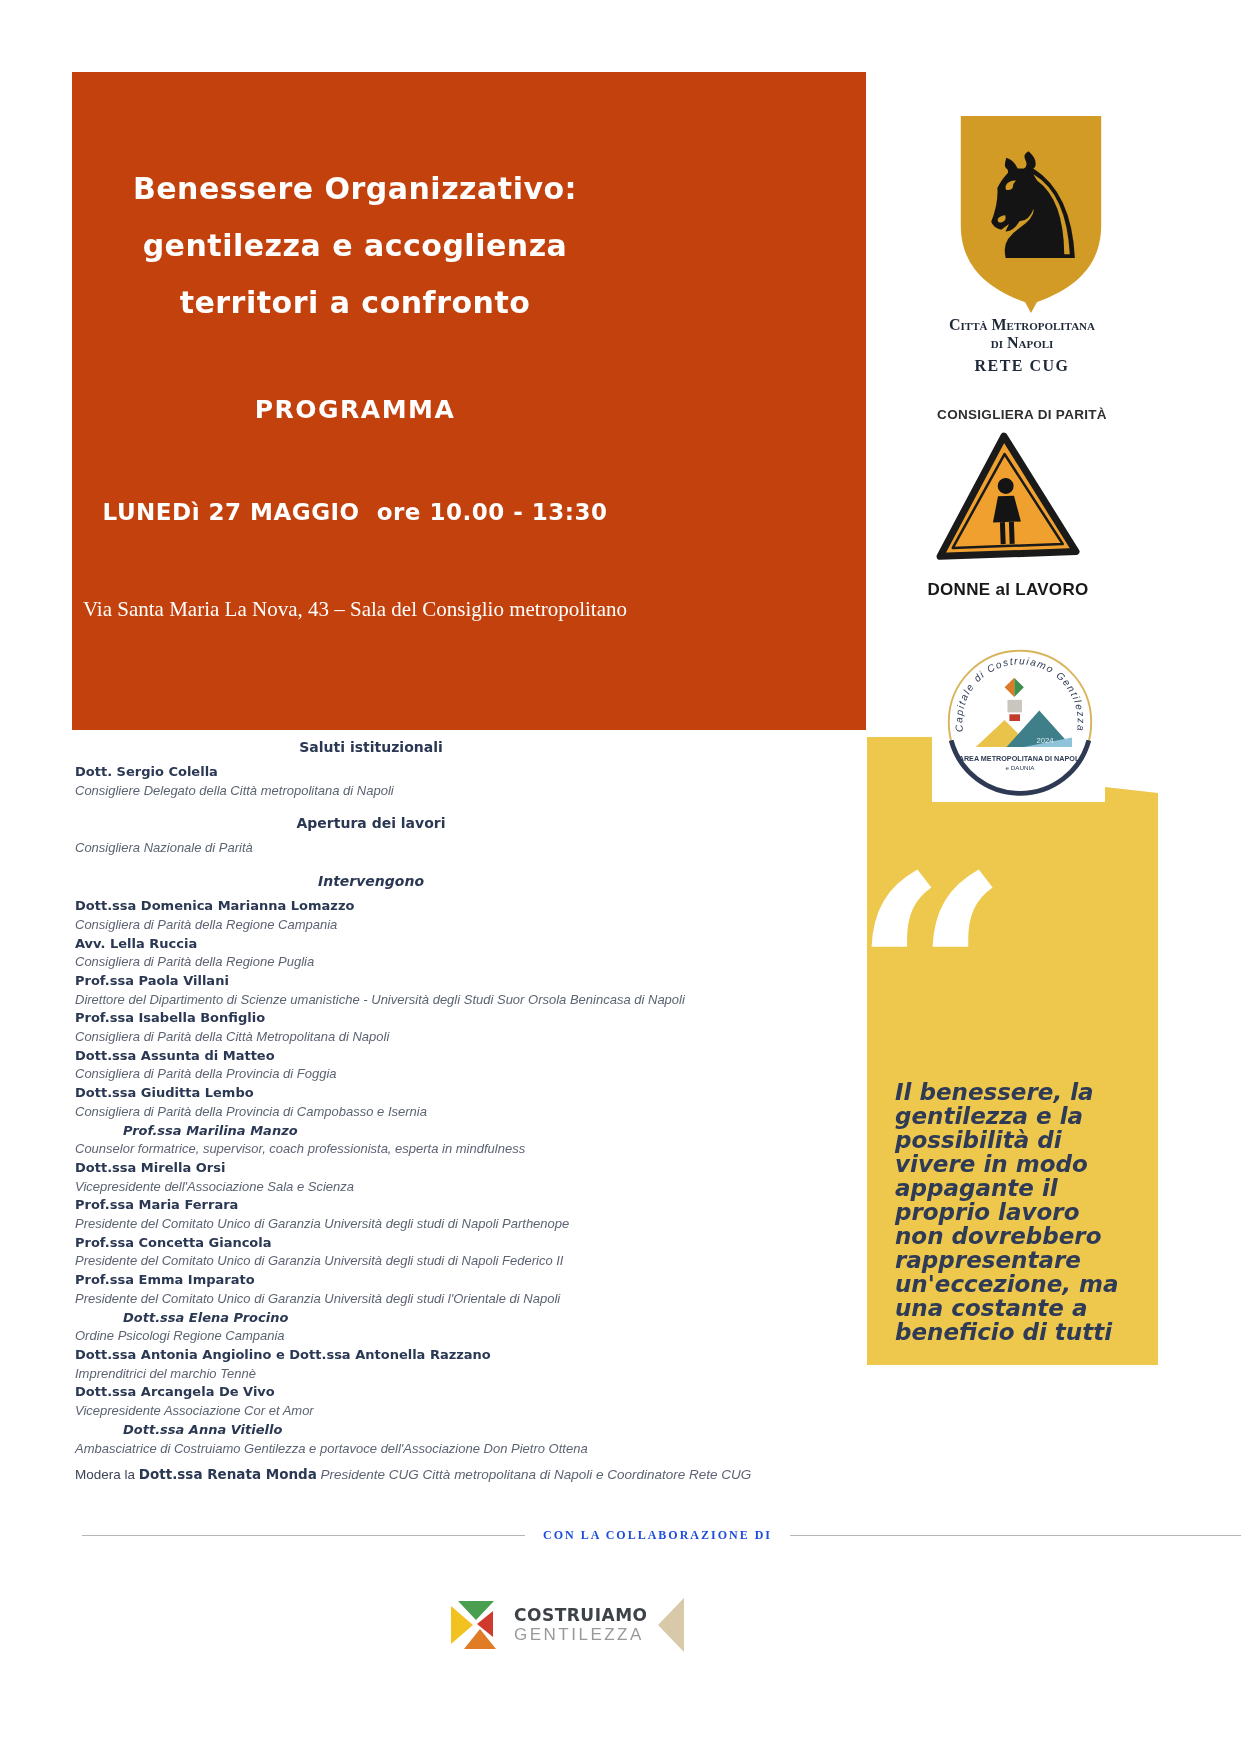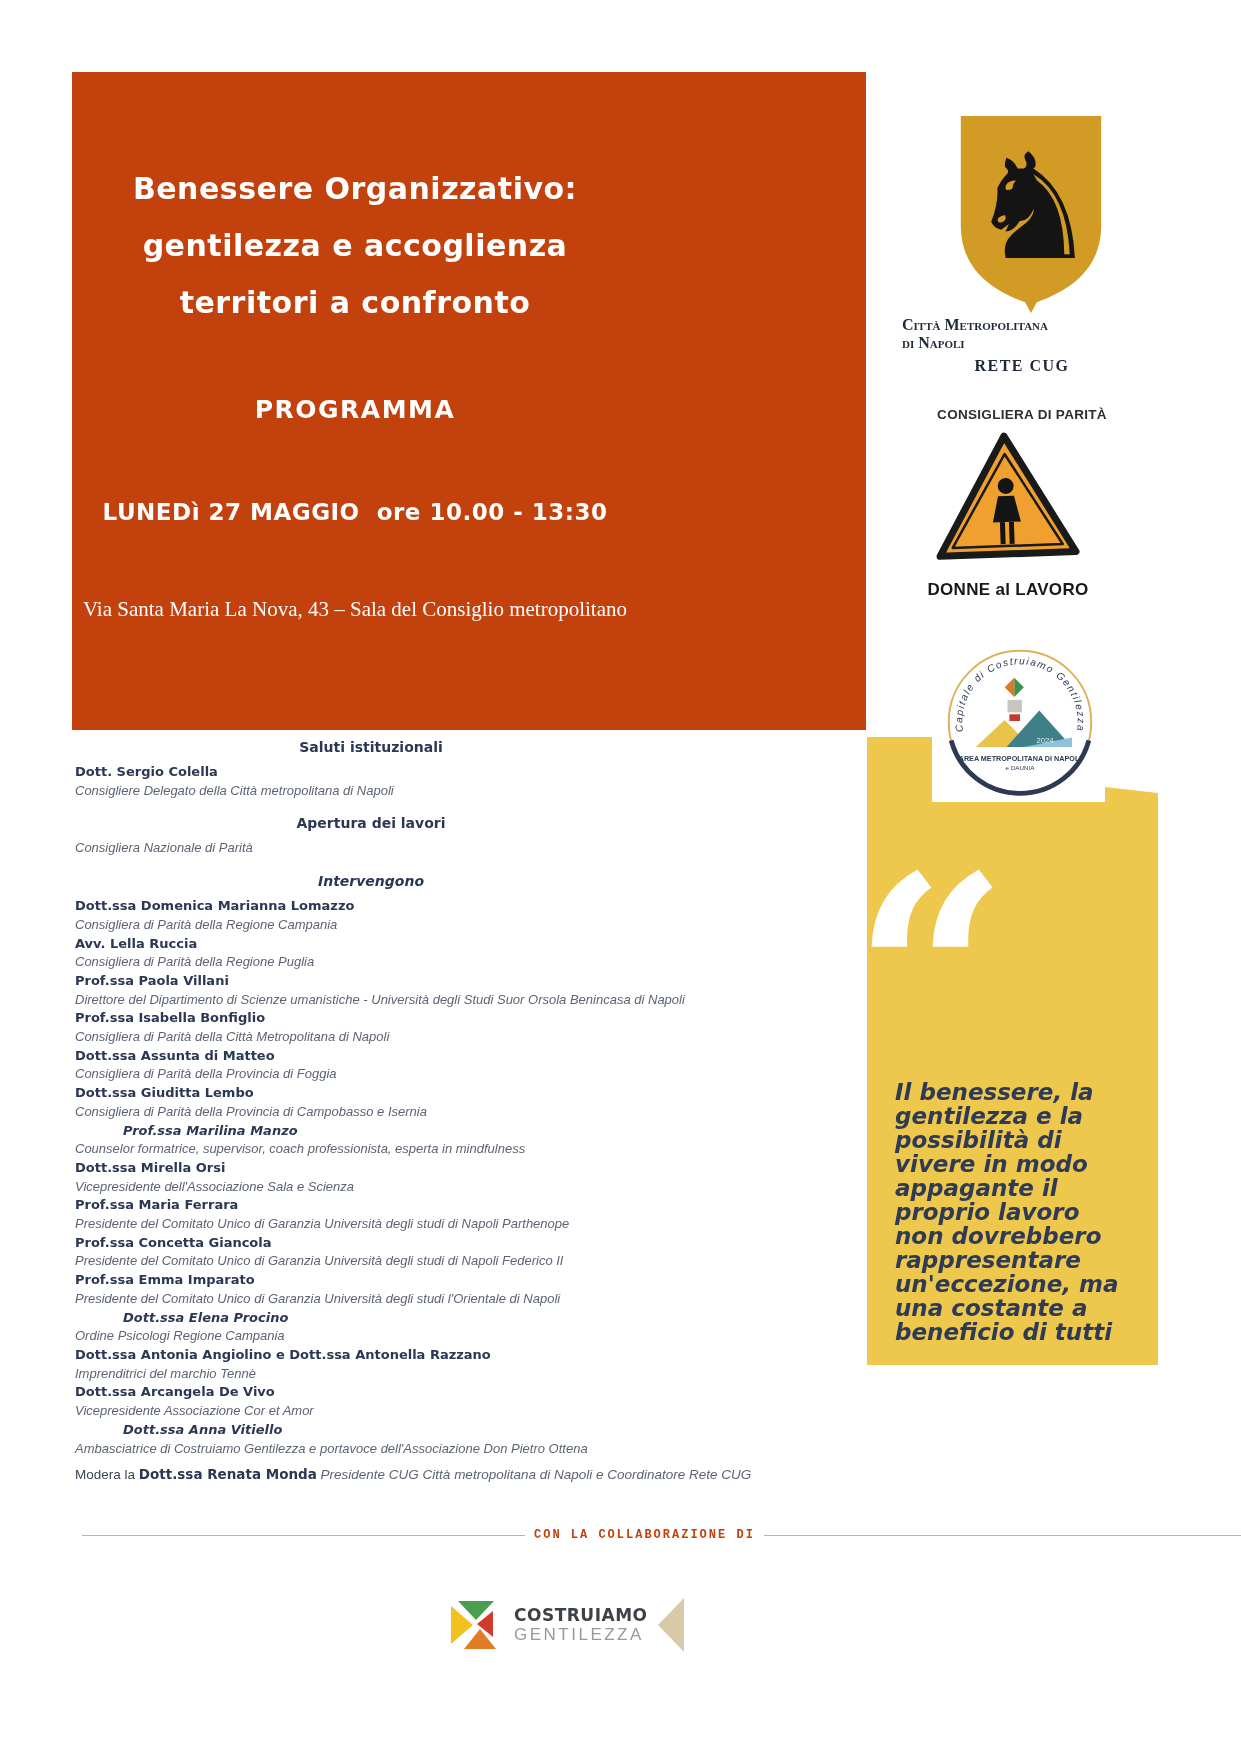--- a/index.html
+++ b/index.html
@@ -12,21 +12,21 @@
   .title-line{font-size:30px;font-weight:bold;line-height:57px;letter-spacing:.5px;
               font-family:"DejaVu Sans",sans-serif;}
   .programma{margin-top:64px;font-size:25px;font-weight:bold;letter-spacing:1.5px;
              font-family:"DejaVu Sans",sans-serif;}
   .dateline{margin-top:75px;font-size:23px;font-weight:bold;letter-spacing:.5px;white-space:pre;
             font-family:"DejaVu Sans",sans-serif;}
   .venue{margin-top:72px;font-size:21px;font-family:"Liberation Serif",serif;white-space:nowrap;}
 
   
   .crest{position:absolute;left:953px;top:110px;width:156px;height:205px;}
-  .crest-caption{position:absolute;left:902px;top:316px;width:240px;text-align:left;
+  .crest-caption{position:absolute;left:902px;top:316px;width:240px;text-align:center;
                  font-family:"Liberation Serif",serif;font-variant:small-caps;
                  color:#1f2838;font-size:16px;line-height:18px;font-weight:bold;}
   .rete-cug{position:absolute;left:902px;top:357px;width:240px;text-align:center;
             font-family:"Liberation Serif",serif;font-weight:bold;font-size:16px;
             letter-spacing:1.5px;color:#1f2838;}
   .consigliera{position:absolute;left:892px;top:407px;width:260px;text-align:center;
                font-size:13.5px;font-weight:bold;color:#2e2e2e;letter-spacing:.3px;}
   .sign{position:absolute;left:930px;top:428px;width:152px;height:136px;transform:rotate(-2deg);}
   .donne{position:absolute;left:888px;top:580px;width:240px;text-align:center;
          font-size:17px;font-weight:bold;color:#181818;letter-spacing:.3px;}
@@ -52,22 +52,22 @@
   .entry-name.italic{font-style:italic;margin-left:48px;}
   .entry-role{font-size:13px;font-style:italic;color:#5c6372;line-height:18.7px;white-space:nowrap;}
   .moderator{margin-top:7px;font-size:13.5px;line-height:19px;white-space:nowrap;color:#3c4557;}
   .moderator .mod-name{font-weight:bold;color:#2b3854;font-family:"DejaVu Sans",sans-serif;}
   .moderator .mod-role{font-style:italic;color:#5c6372;}
 
   
   .collab{position:absolute;left:82px;right:0;top:1528px;display:flex;align-items:center;}
   .collab .line-l{width:443px;border-top:1.5px solid #b5b5b5;}
   .collab .line-r{flex:1;border-top:1.5px solid #b5b5b5;}
-  .collab .collab-text{margin:0 9px;font-size:12px;font-weight:bold;letter-spacing:2px;
-                       color:#c2410c;white-space:nowrap;font-family:Liberation Mono, monospace;}
+  .collab .collab-text{margin:0 18px;font-size:12px;font-weight:bold;letter-spacing:2px;
+                       color:#1d4ed8;white-space:nowrap;font-family:Liberation Serif, serif;}
 
   
   .bottom-logo{position:absolute;left:448px;top:1598px;display:flex;align-items:center;}
   .bl-text{margin-left:12px;}
   .bl-line1{font-size:17px;font-weight:bold;color:#3d4248;letter-spacing:.5px;
             font-family:"DejaVu Sans",sans-serif;}
   .bl-line2{font-size:17px;color:#98999b;letter-spacing:2.5px;}
   .bl-arrow{width:0;height:0;margin-left:10px;border-top:27px solid transparent;
             border-bottom:27px solid transparent;border-right:26px solid #d8c9a9;}
 </style>

